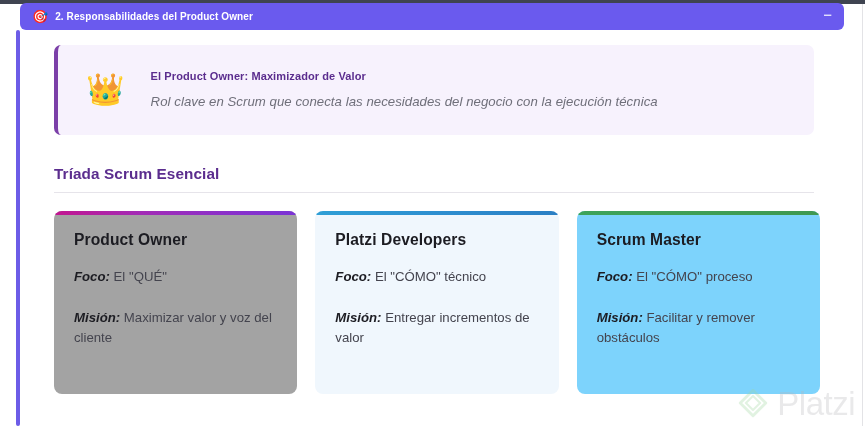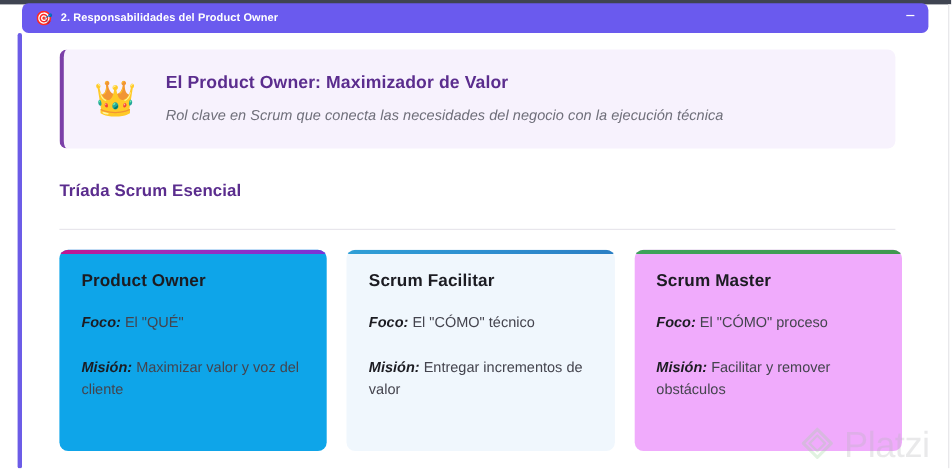--- a/index.html
+++ b/index.html
@@ -114,21 +114,21 @@
   .banner-icon {
     font-size: 31px;
     line-height: 1;
     flex: 0 0 auto;
     margin-left: 10px;
     margin-right: 26px;
     user-select: none;
   }
   .banner-text { flex: 1 1 auto; }
   .banner-title {
-    font-size: 16px;
+    font-size: 11px;
     font-weight: bold;
     color: #5b2d8e;
     letter-spacing: 0.1px;
     margin-bottom: 12px;
   }
   .banner-sub {
     font-size: 13.2px;
     color: #6f6f7a;
     letter-spacing: 0.05px;
     font-style: italic;
@@ -136,21 +136,21 @@
 
   
   .triad-heading {
     margin-top: 30px;
     margin-left: 16px;
     margin-right: 12px;
     font-size: 15.3px;
     font-weight: bold;
     color: #5b2d8e;
     letter-spacing: 0.1px;
-    padding-bottom: 25px;
+    padding-bottom: 9px;
     border-bottom: 1px solid #e6e4ea;
   }
 
   
   .cards {
     display: flex;
     gap: 18px;
     margin-top: 18px;
     margin-left: 16px;
     margin-right: 6px;
@@ -164,33 +164,33 @@
     overflow: hidden;
   }
   .card::before {
     content: "";
     position: absolute;
     top: 0; left: 0; right: 0;
     height: 4px;
     border-radius: 8px 8px 0 0;
   }
   .card.po {
-    background: #0ea5e9;
+    background: #a3a3a3;
   }
   .card.po::before {
     background: linear-gradient(90deg, #c2158f 0%, #a32bb5 35%, #8b30c9 70%, #7a33d6 100%);
   }
   .card.dev {
     background: #f0f7fd;
   }
   .card.dev::before {
     background: linear-gradient(90deg, #2f9fd6 0%, #2e8fd0 50%, #2b7fc4 100%);
   }
   .card.sm {
-    background: #f0abfc;
+    background: #7dd3fc;
   }
   .card.sm::before {
     background: linear-gradient(90deg, #3da35a 0%, #3f9e55 50%, #3f9850 100%);
   }
   .card-title {
     font-size: 15.6px;
     font-weight: bold;
     color: #1c1c22;
     margin-bottom: 18px;
     letter-spacing: 0.1px;
@@ -204,21 +204,21 @@
   .card-row:last-child { margin-bottom: 0; margin-top: 20px; }
   .card-row .lbl {
     font-weight: bold;
     color: #1c1c22;
     font-style: italic;
   }
 
   
   .watermark {
     position: absolute;
-    right: 20px;
+    right: 10px;
     bottom: 6px;
     display: flex;
     align-items: center;
     gap: 7px;
     opacity: 0.30;
     pointer-events: none;
     user-select: none;
   }
   .watermark .wm-mark {
     width: 34px;
@@ -267,21 +267,21 @@
           <span class="lbl">Foco:</span> 
           <span>El "QUÉ"</span>
         </div>
         <div class="card-row">
           <span class="lbl">Misión:</span> 
           <span>Maximizar valor y voz del cliente</span>
         </div>
       </div>
 
       <div class="card dev">
-        <div class="card-title">Scrum Facilitar</div>
+        <div class="card-title">Platzi Developers</div>
         <div class="card-row">
           <span class="lbl">Foco:</span> 
           <span>El "CÓMO" técnico</span>
         </div>
         <div class="card-row">
           <span class="lbl">Misión:</span> 
           <span>Entregar incrementos de valor</span>
         </div>
       </div>
 

